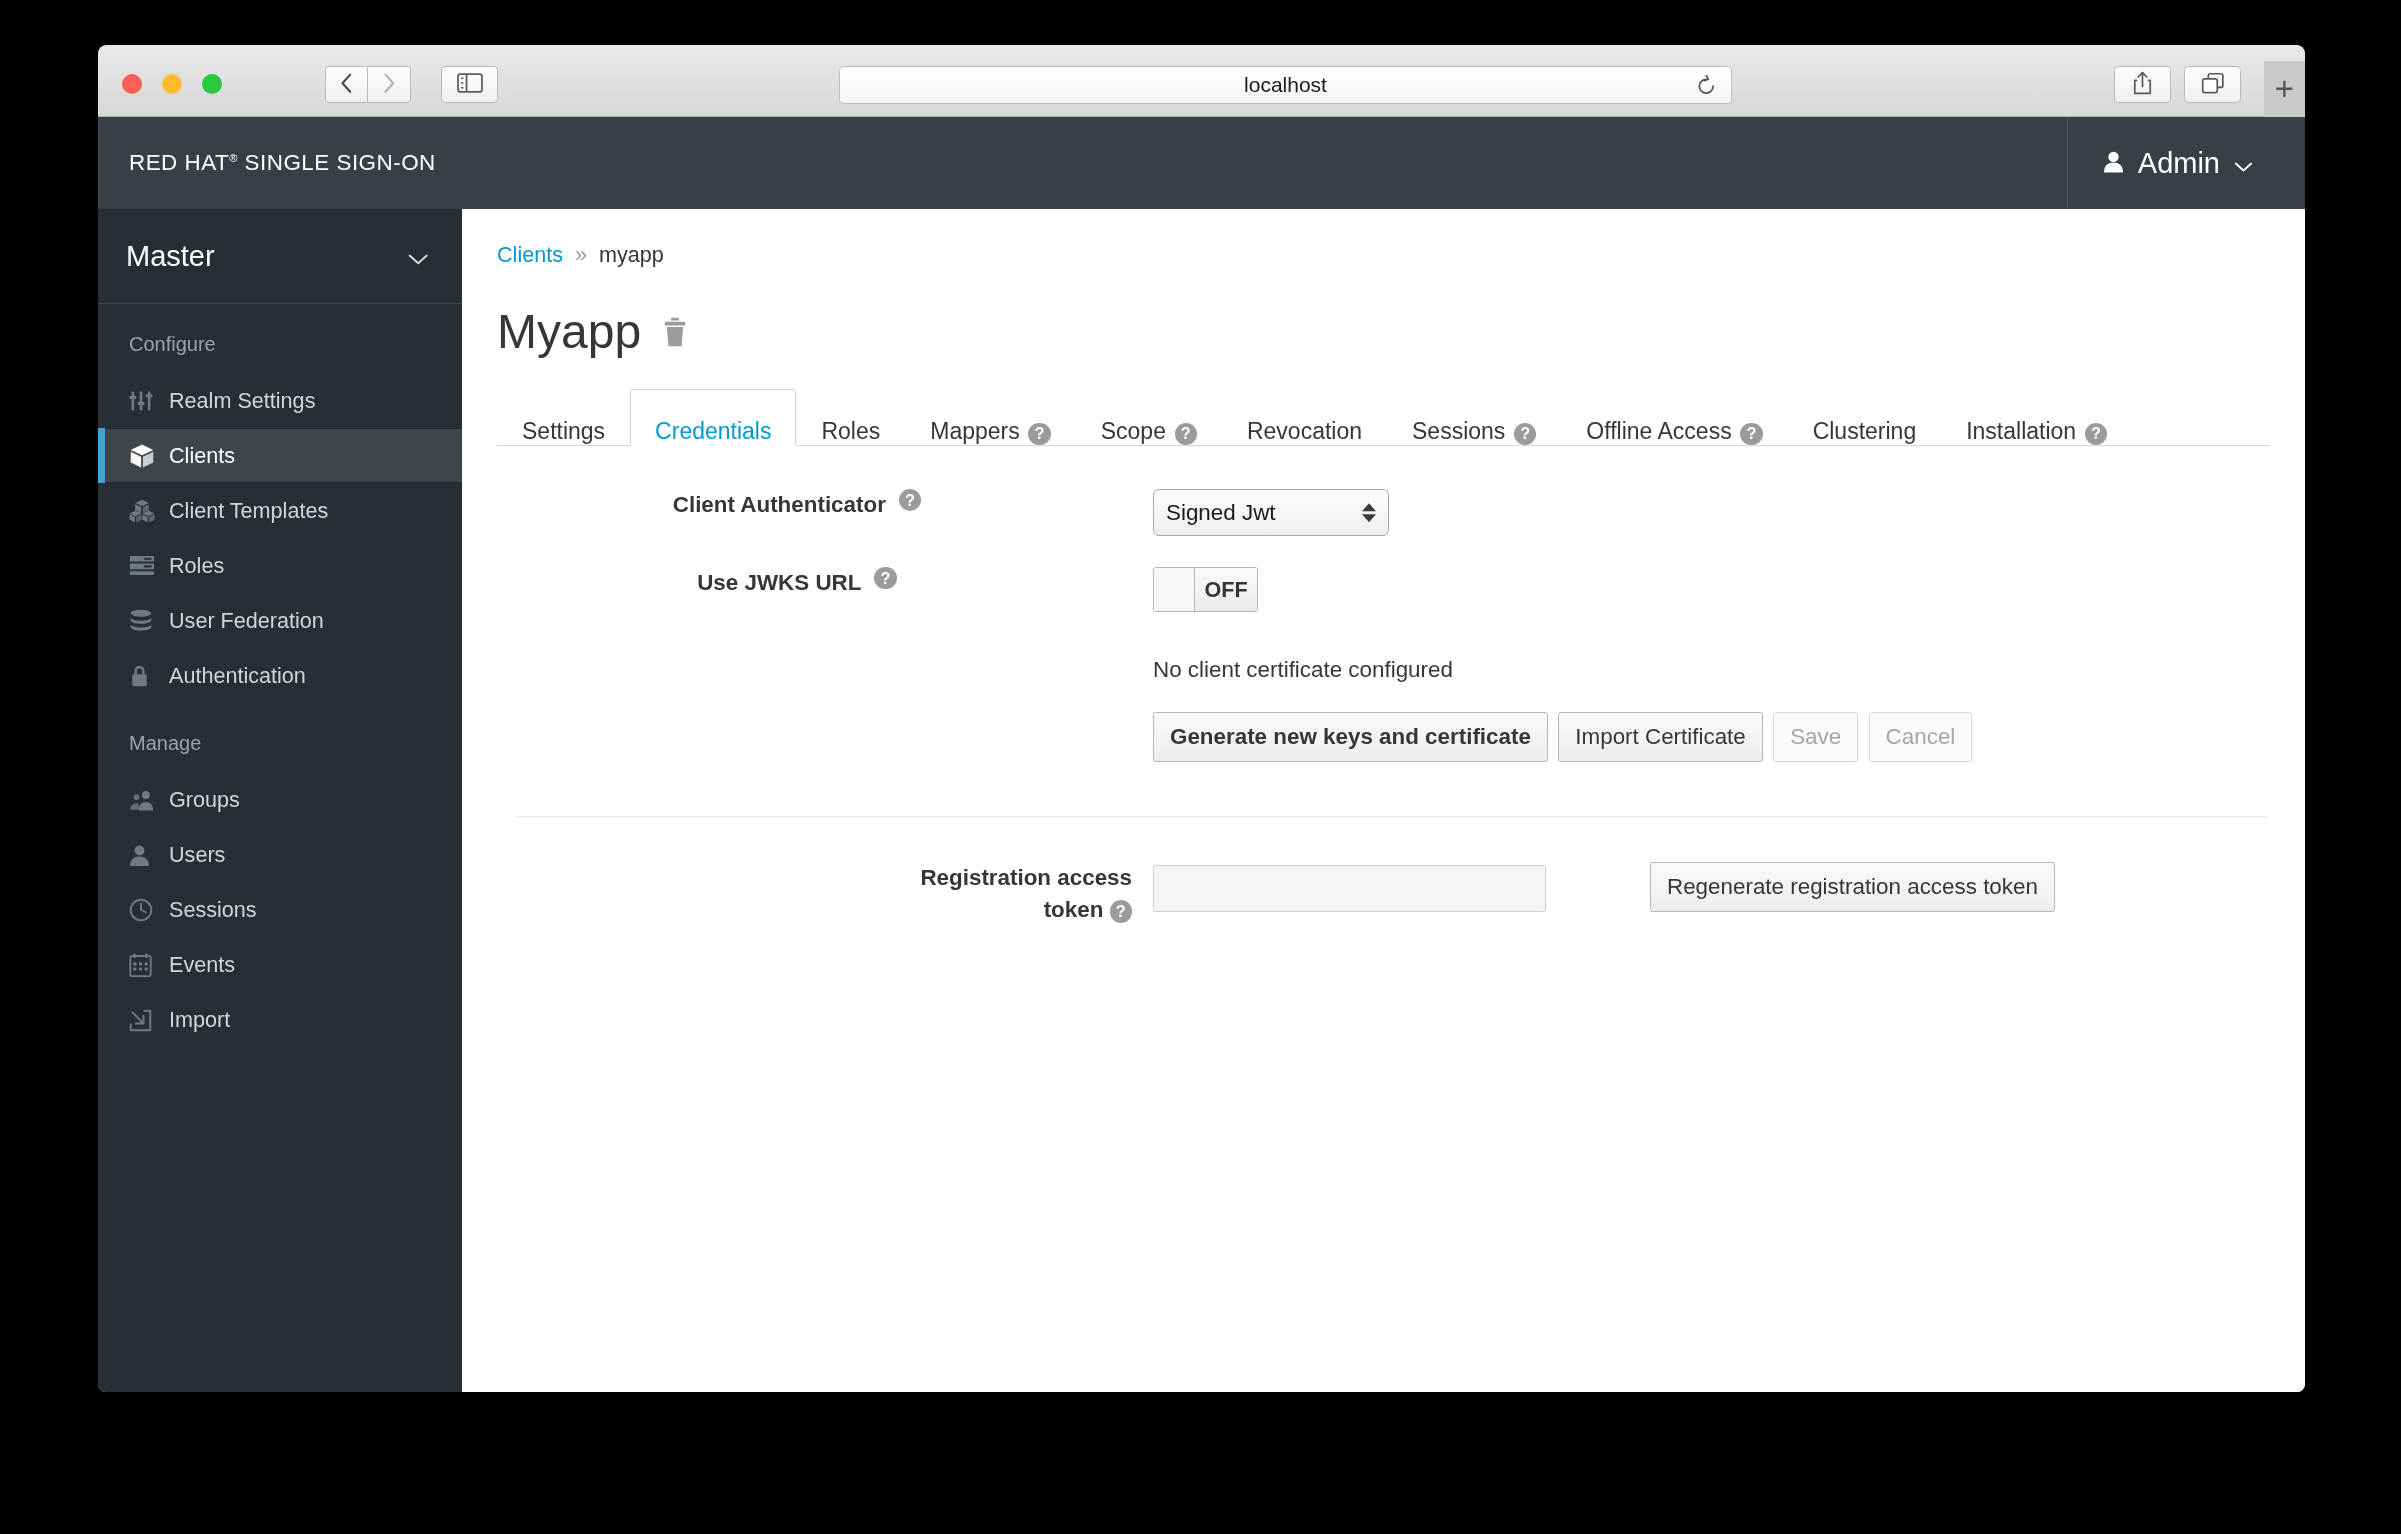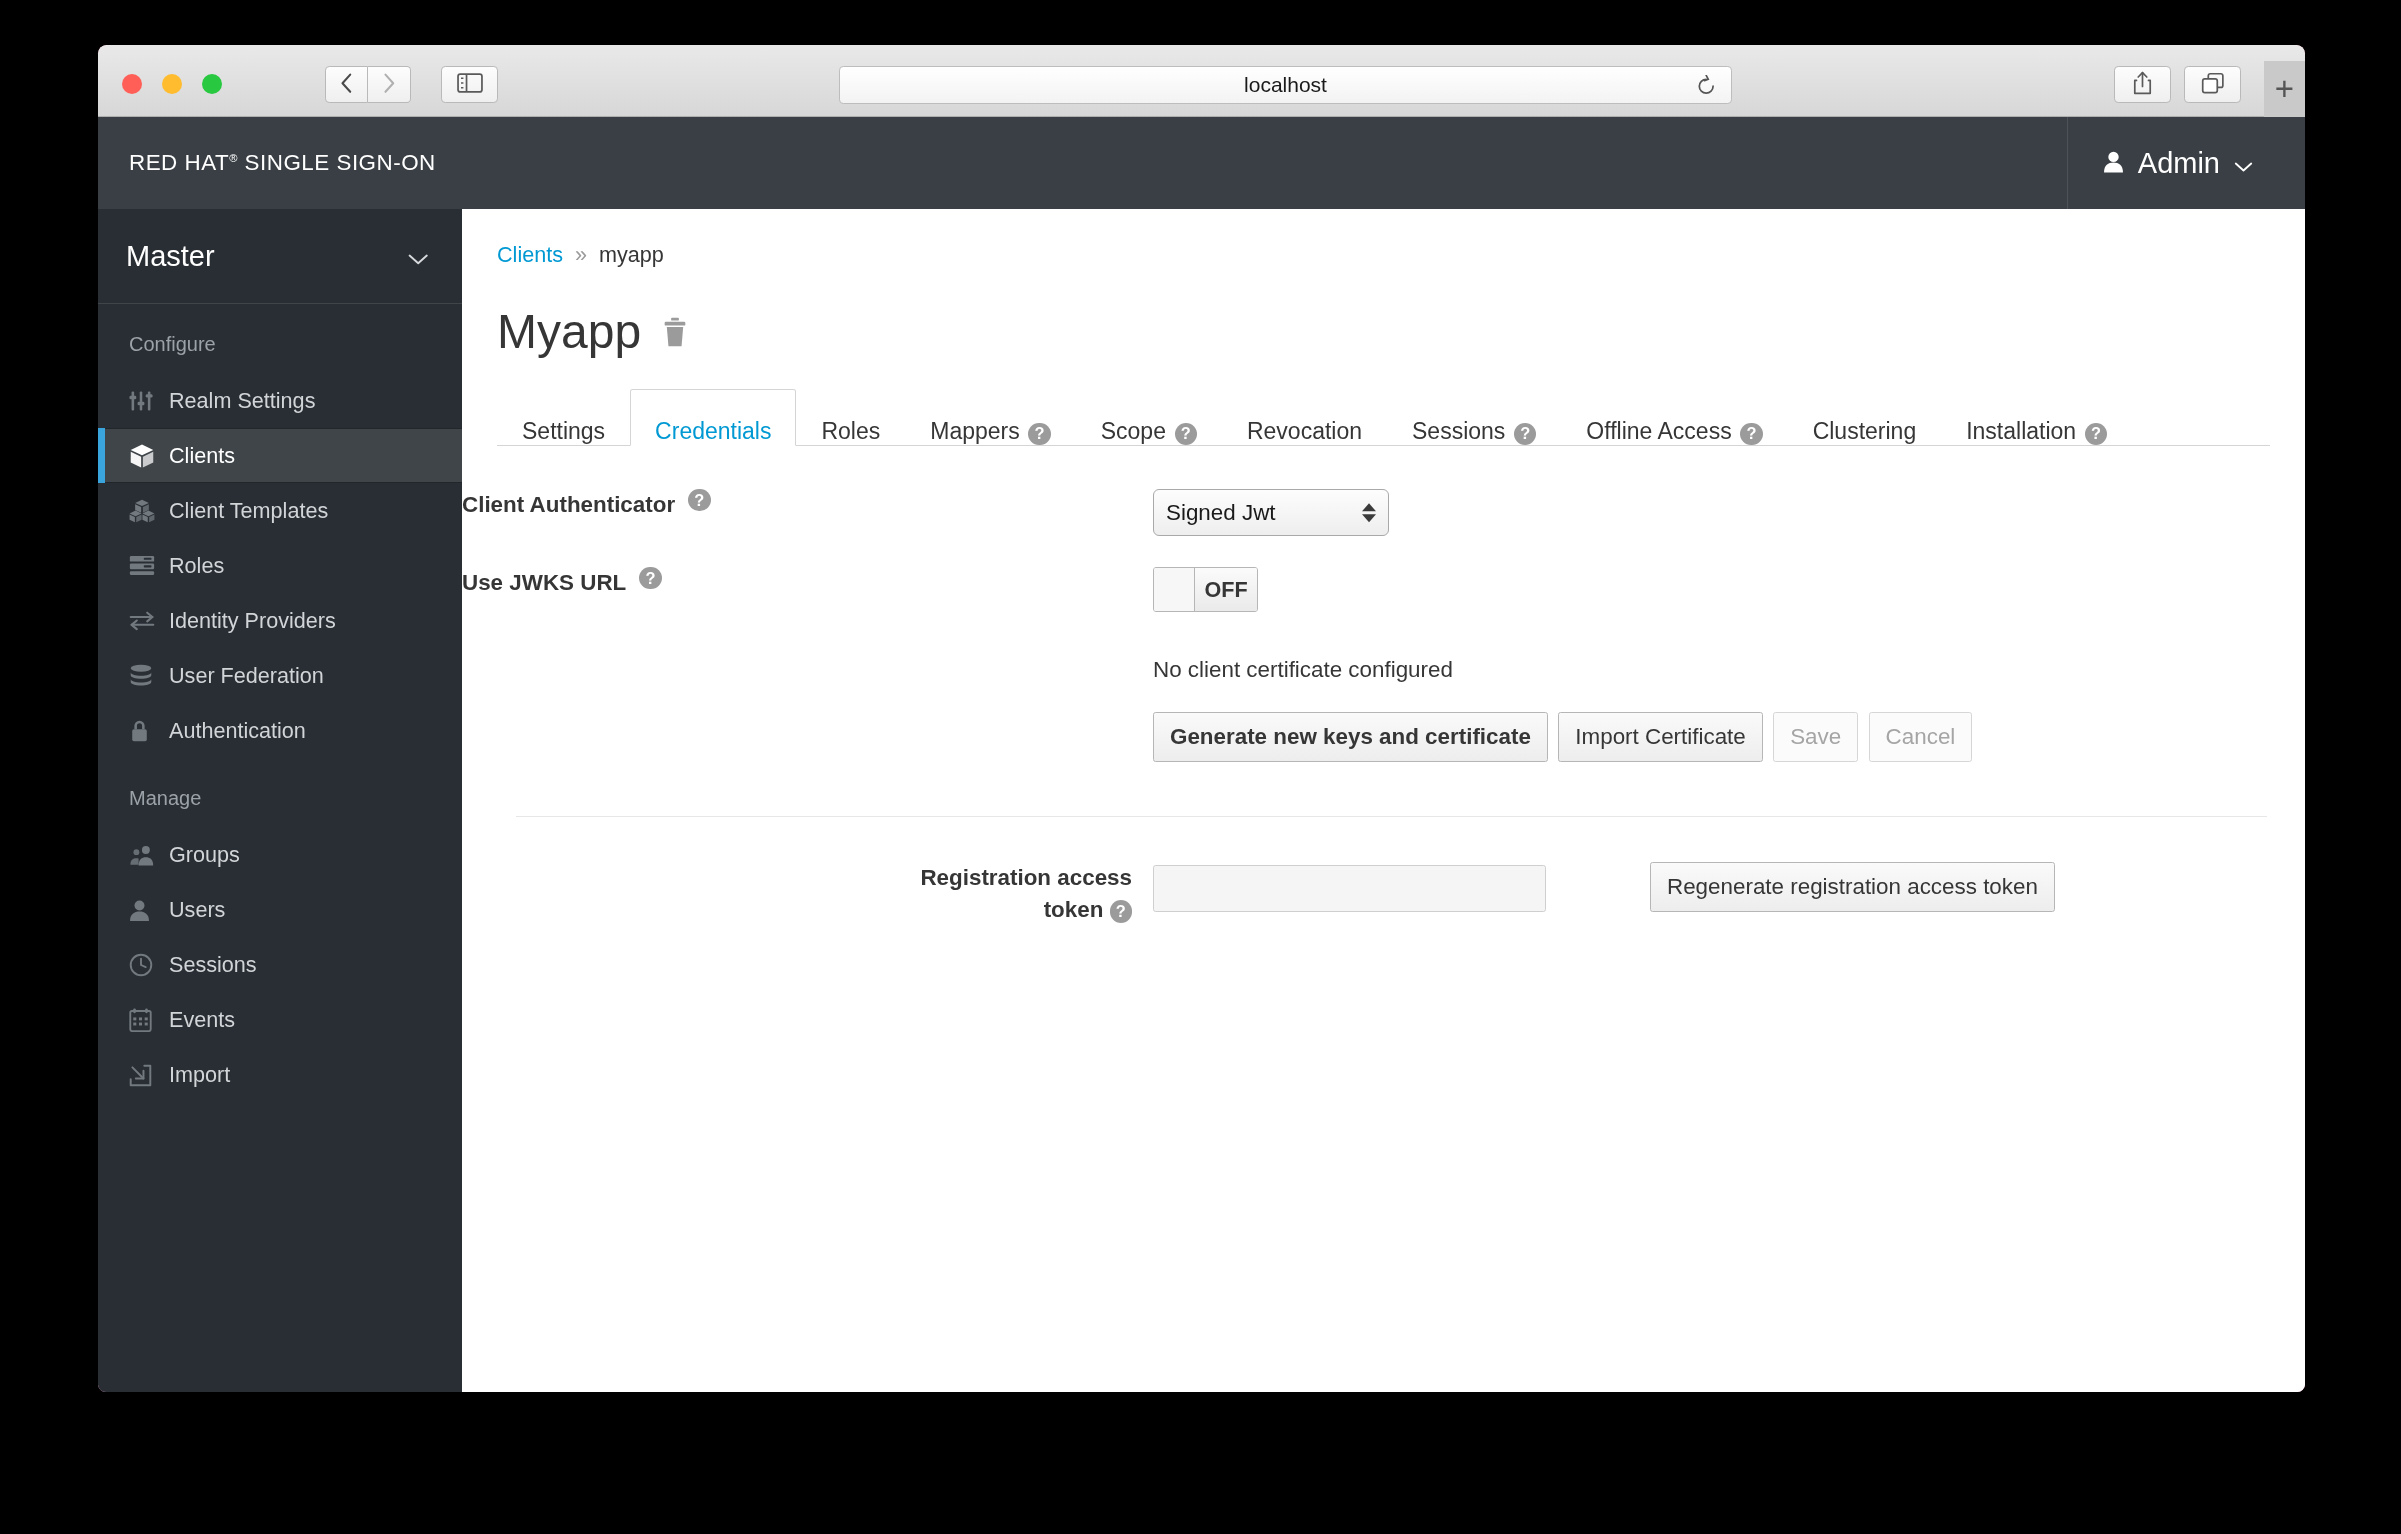--- a/index.html
+++ b/index.html
@@ -164,21 +164,21 @@
   }
 
   
   .form-area { padding: 43px 0 0 0; }
   .form-row { display: flex; align-items: flex-start; margin-bottom: 31px; }
   .form-label {
     width: 691px; flex: none;
     text-align: right; padding-right: 21px;
     font-size: 22.4px; font-weight: 700; color: #363636;
     line-height: 1.45;
-    display: flex; align-items: flex-start; justify-content: flex-start; gap: 13px;
+    display: flex; align-items: flex-start; justify-content: center; gap: 13px;
     flex-wrap: wrap;
   }
   .form-label .lbl-text { display: inline; }
   .form-field { padding-top: 0; }
 
   select.mac-select {
     width: 236px; height: 47px;
     font-family: "Liberation Sans", sans-serif;
     font-size: 22.4px; color: #1a1a1a;
     padding: 0 40px 0 12px;
@@ -399,31 +399,20 @@
             <rect x="1" y="1" width="28" height="6.5" rx="1.4"></rect>
               <rect x="1" y="9.8" width="28" height="6.5" rx="1.4"></rect>
               <rect x="1" y="18.6" width="28" height="4.4" rx="1.4"></rect>
             <rect x="17" y="3" width="9" height="2.4" rx="1" fill="#292e34"></rect>
               <rect x="17" y="11.8" width="9" height="2.4" rx="1" fill="#292e34"></rect>
           </svg>
         </span>
         <span>Roles</span>
       </div>
 
-      <div class="nav-item">
-        <span class="nav-icon">
-          <svg width="26" height="21" viewBox="0 0 30 24" fill="none" stroke="currentColor" stroke-width="2.4" stroke-linecap="round" stroke-linejoin="round">
-            <line x1="2" y1="8" x2="27" y2="8"></line>
-              <polyline points="21,3 27,8 21,13"></polyline>
-            <line x1="28" y1="17" x2="3" y2="17"></line>
-              <polyline points="9,12 3,17 9,22"></polyline>
-          </svg>
-        </span>
-        <span>Identity Providers</span>
-      </div>
 
       <div class="nav-item">
         <span class="nav-icon">
           <svg width="24" height="24" viewBox="0 0 28 28" fill="currentColor">
             <ellipse cx="14" cy="5" rx="12" ry="4"></ellipse>
             <path d="M2 9.5 C2 12 7.4 13.6 14 13.6 C20.6 13.6 26 12 26 9.5 L26 13 C26 15.5 20.6 17.1 14 17.1 C7.4 17.1 2 15.5 2 13 Z"></path>
             <path d="M2 17.5 C2 20 7.4 21.6 14 21.6 C20.6 21.6 26 20 26 17.5 L26 21 C26 23.5 20.6 25.1 14 25.1 C7.4 25.1 2 23.5 2 21 Z"></path>
           </svg>
         </span>
         <span>User Federation</span>

